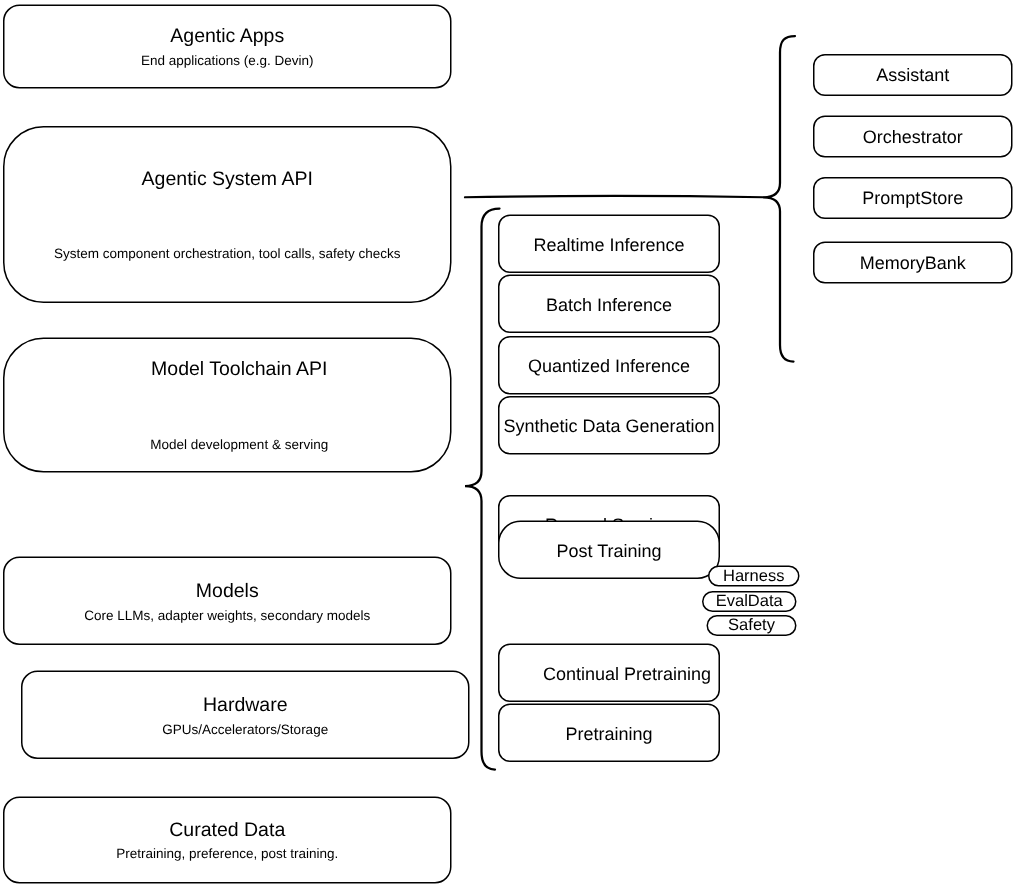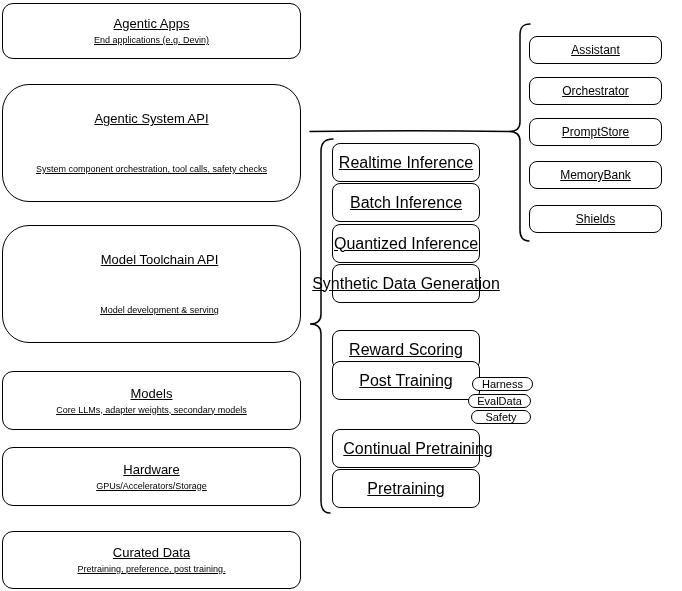--- a/index.html
+++ b/index.html
@@ -49,46 +49,46 @@
     white-space: nowrap;
     text-align: right;
   }
   .r-small { border-radius: 11px; }
   .r-big   { border-radius: 27px; gap: 34px; }
   .mid-node {
     left: 332px;
     width: 148px;
     height: 39px;
     border-radius: 8px;
-    font-size: 16px;
+    font-size: 12px;
     white-space: nowrap;
   }
   .right-node {
-    left: 529px;
+    left: 542px;
     width: 133px;
     height: 28px;
     border-radius: 8px;
     font-size: 12px;
     white-space: nowrap;
   }
   .pill {
     position: absolute;
     box-sizing: border-box;
     background: #ffffff;
     border: 1.5px solid #000000;
     border-radius: 999px;
     font-size: 11px;
     line-height: 11px;
     display: flex;
     align-items: flex-end;
     justify-content: center;
     white-space: nowrap;
     z-index: 3;
   }
-  .node { z-index: 2; text-decoration: underline; }
+  .node { z-index: 2; }
 </style>
 </head>
 <body>
 
 <div id="canvas">
 
   <svg id="connector-layer" viewBox="0 0 682 591" fill="none" stroke="#000000" stroke-width="1.5" stroke-linecap="round">
     <path d="M 310 131.5 C 370 130.5 450 130.5 509 131.5"></path>
     <path d="M 530 24 C 523 24 520 27 520 35 L 520 122 C 520 128 517 131.5 509 131.5 C 517 131.5 520 135 520 141 L 520 230 C 520 237 523 241 529 241"></path>
     <path d="M 333 139 C 325 139 321 143 321 151 L 321 314 C 321 320 318 324 310 324 C 318 324 321 328 321 334 L 321 501 C 321 509 324 513 330 513"></path>
@@ -97,31 +97,31 @@
   <div class="node left-node r-small" style="top:3px;height:56px;">
     <span class="title">Agentic Apps</span>
     <span class="subtitle">End applications (e.g. Devin)</span>
   </div>
 
   <div class="node left-node r-big" style="top:84px;height:118px;">
     <span class="title">Agentic System API</span>
     <span class="subtitle">System component orchestration, tool calls, safety checks</span>
   </div>
 
-  <div class="node left-node r-big" style="top:225px;height:118px;padding-left:16px;">
+  <div class="node left-node r-big" style="top:225px;height:90px;padding-left:16px;">
     <span class="title">Model Toolchain API</span>
     <span class="subtitle">Model development &amp; serving</span>
   </div>
 
   <div class="node left-node r-small" style="top:371px;height:59px;">
     <span class="title">Models</span>
     <span class="subtitle">Core LLMs, adapter weights, secondary models</span>
   </div>
 
-  <div class="node left-node r-small" style="top:447px;height:59px;">
+  <div class="node left-node r-small" style="top:447px;height:59px;margin-left:12px;">
     <span class="title">Hardware</span>
     <span class="subtitle">GPUs/Accelerators/Storage</span>
   </div>
 
   <div class="node left-node r-small" style="top:531px;height:58px;">
     <span class="title">Curated Data</span>
     <span class="subtitle">Pretraining, preference, post training.</span>
   </div>
 
   <div class="node mid-node" style="top:143px;">
@@ -132,21 +132,21 @@
   </div>
   <div class="node mid-node" style="top:224px;">
     <span>Quantized Inference</span>
   </div>
   <div class="node mid-node" style="top:264px;">
     <span>Synthetic Data Generation</span>
   </div>
   <div class="node mid-node" style="top:306px;margin-top:24px;">
     <span>Reward Scoring</span>
   </div>
-  <div class="node mid-node" style="top:361px;">
+  <div class="node mid-node" style="top:347px;border-radius:15px;">
     <span>Post Training</span>
   </div>
   <div class="node mid-node" style="top:429px;padding-left:24px;">
     <span>Continual Pretraining</span>
   </div>
   <div class="node mid-node" style="top:469px;">
     <span>Pretraining</span>
   </div>
 
   <div class="pill" style="left:472px;top:377px;width:61px;height:14px;">
@@ -164,17 +164,14 @@
   </div>
   <div class="node right-node" style="top:77px;">
     <span>Orchestrator</span>
   </div>
   <div class="node right-node" style="top:118px;">
     <span>PromptStore</span>
   </div>
   <div class="node right-node" style="top:161px;">
     <span>MemoryBank</span>
   </div>
-  <div class="node right-node" style="top:205px;">
-    <span>Shields</span>
-  </div>
 
 </div>
 
 </body></html>

